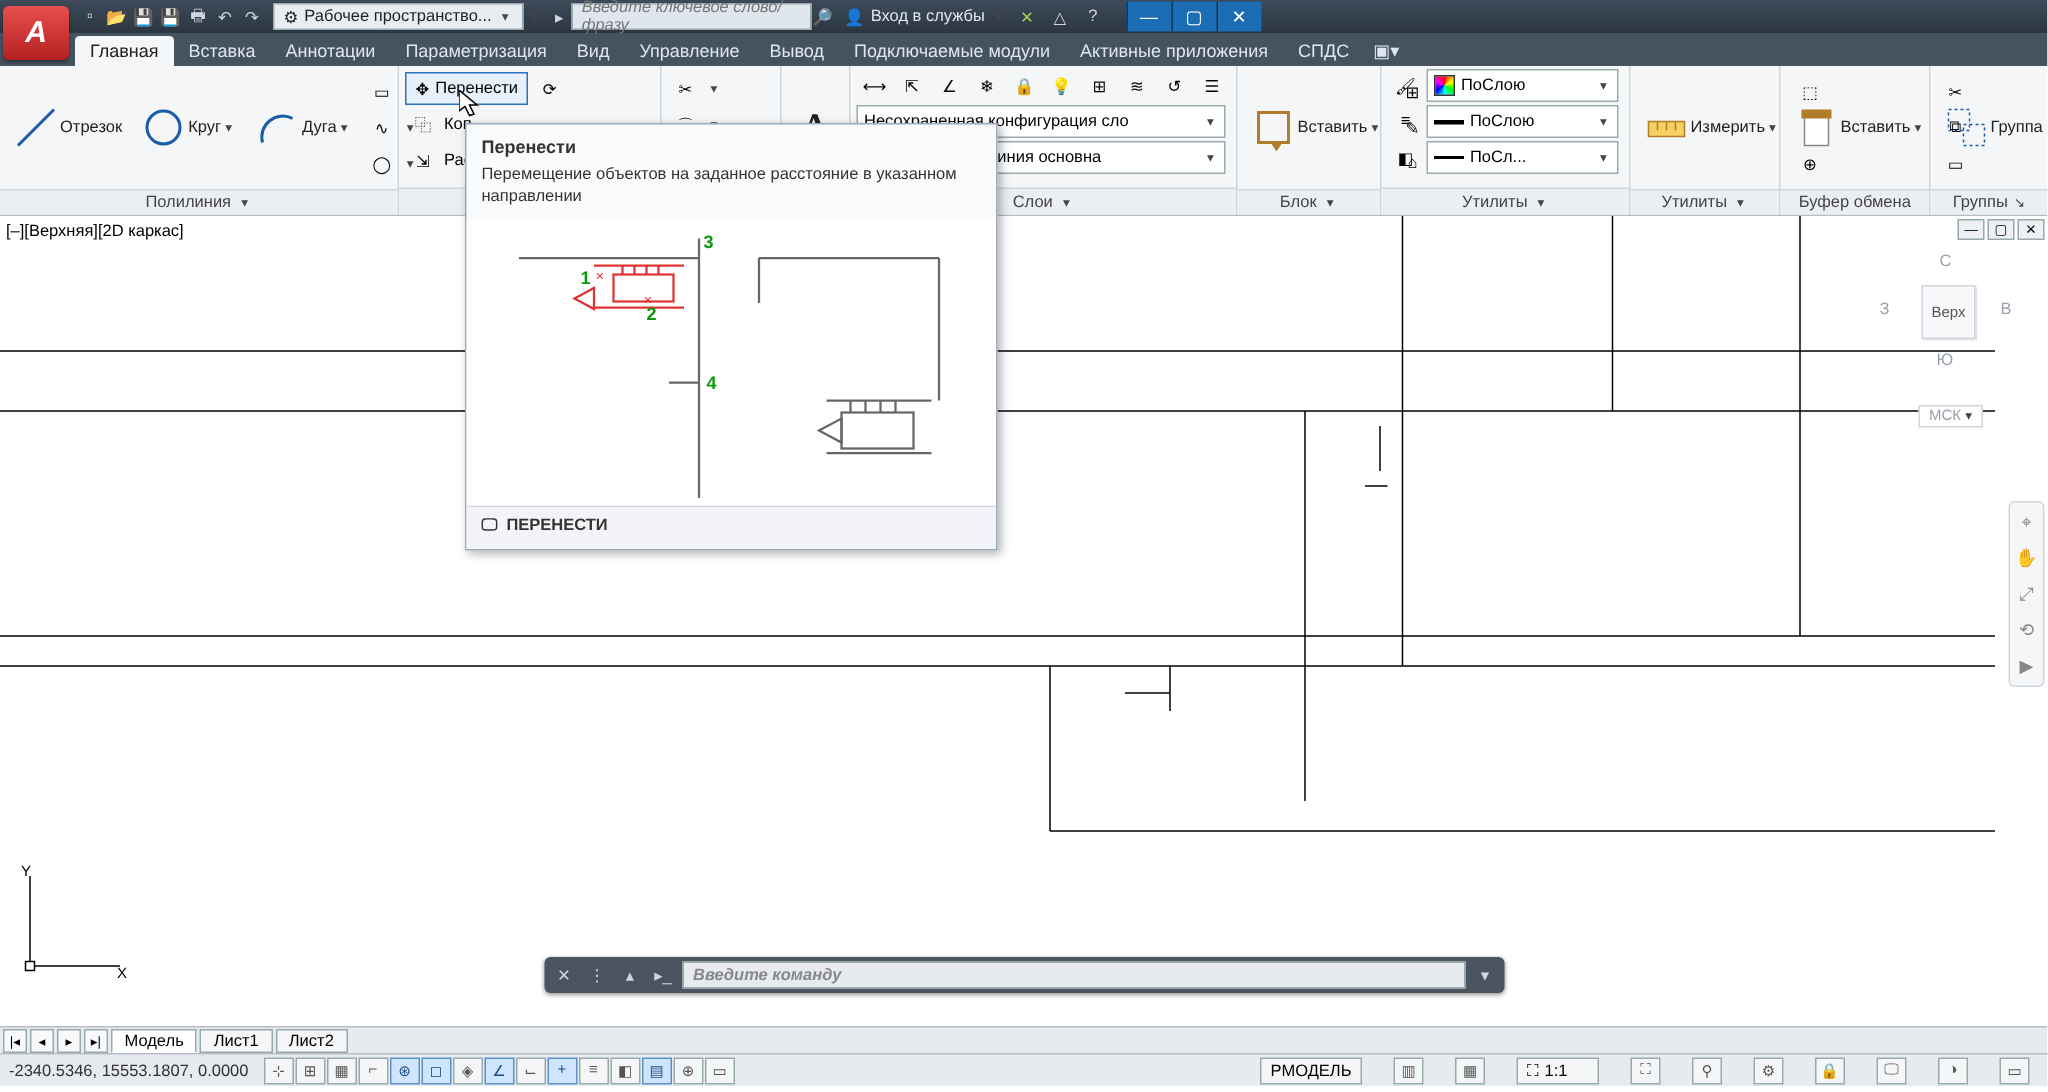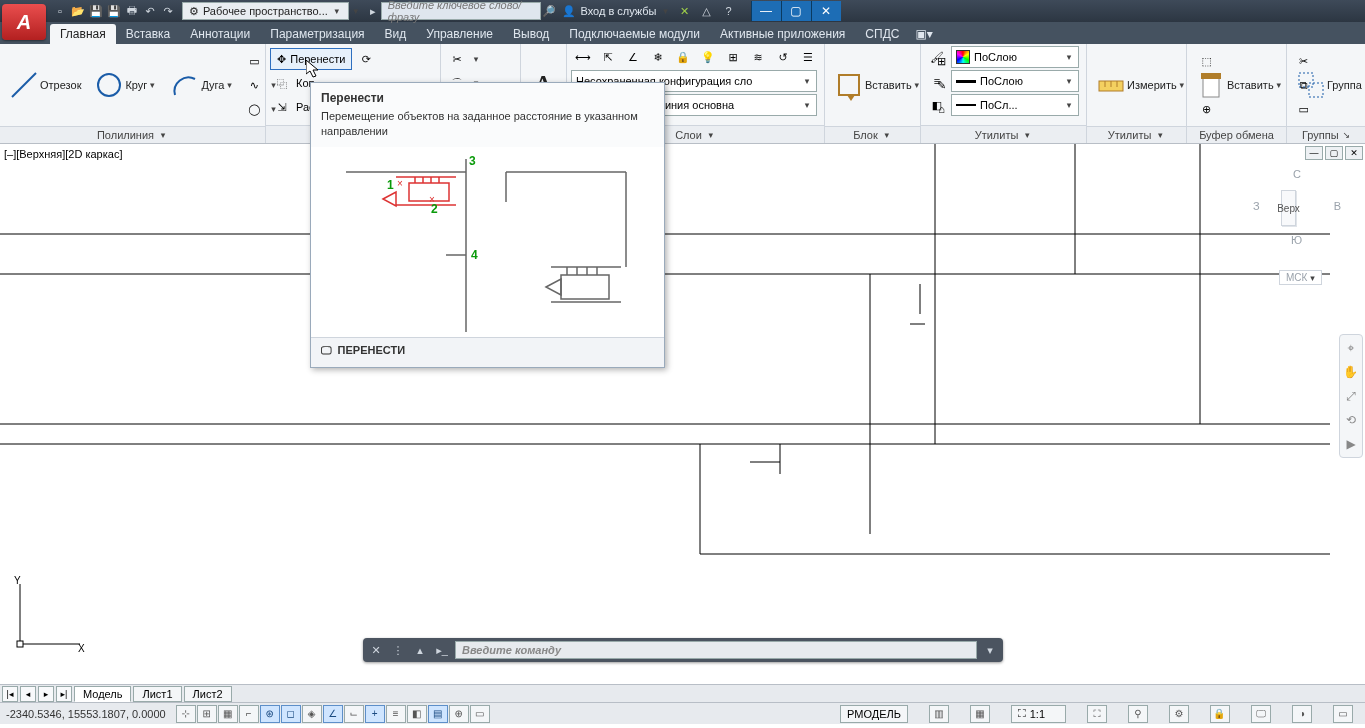--- a/index.html
+++ b/index.html
@@ -35,21 +35,21 @@
 .smallbtn { width: 24px; height: 22px; border: 1px solid transparent; display:flex; align-items:center; justify-content:center; cursor:pointer; font-size:11px; }
 .move-btn { height:22px; border:1px solid #2e6fbf; background:#e7f1fb; display:flex; align-items:center; padding:0 6px; gap:4px; font-size:11px; color:#000; cursor:pointer;}
 .dd { width:10px; text-align:center; color:#444; font-size:9px;}
 .combo { height:22px; border:1px solid #9aa; background:#fff; display:flex; align-items:center; padding:0 4px; font-size:11px; gap:4px; }
 .colorswatch { width:14px; height:14px; border:1px solid #333;}
 
 .canvas-wrap { position: relative; height: 540px; background: #fff; }
 .viewport-label { position: absolute; left: 4px; top: 4px; font-size: 11px; color: #000; }
 .drawing { position:absolute; left:0; top:0; }
 .viewcube { position:absolute; right:24px; top:18px; width:90px; height:120px; font-size:11px; color:#9aa2ab; }
-.viewcube .face { position:absolute; left:30px; top:28px; width:15px; height:36px; background:#f8f9fb; border:1px solid #cfd5dd; display:flex; align-items:center; justify-content:center; font-size:10px; color:#555; box-shadow:1px 1px 0 #e0e4e9;}
+.viewcube .face { position:absolute; left:30px; top:28px; width:36px; height:36px; background:#f8f9fb; border:1px solid #cfd5dd; display:flex; align-items:center; justify-content:center; font-size:10px; color:#555; box-shadow:1px 1px 0 #e0e4e9;}
 .navbar { position:absolute; right:2px; top:190px; width:24px; background:#f4f6f8; border:1px solid #cfd5dd; border-radius:4px; padding:4px 0; display:flex; flex-direction:column; gap:6px; align-items:center; }
 .navbar div { width:18px; height:18px; display:flex; align-items:center; justify-content:center; color:#888; font-size:12px; cursor:pointer;}
 .mdi-btns { position:absolute; right:2px; top:2px; display:flex; gap:2px; }
 .mdi-btns div { width:18px; height:14px; border:1px solid #9aa; background:#eef1f4; font-size:9px; display:flex; align-items:center; justify-content:center; cursor:pointer;}
 
 .ucs { position:absolute; left:10px; bottom:30px; }
 
 .tooltip { position:absolute; left:310px; top:82px; width:355px; background:#fafbfc; border:1px solid #9aaabb; box-shadow:2px 2px 6px rgba(0,0,0,.3); z-index:20; font-size:11px; color:#333;}
 .tt-head { padding:8px 10px 4px; font-weight:bold; font-size:12px; }
 .tt-desc { padding:0 10px 8px; line-height:1.35; }

